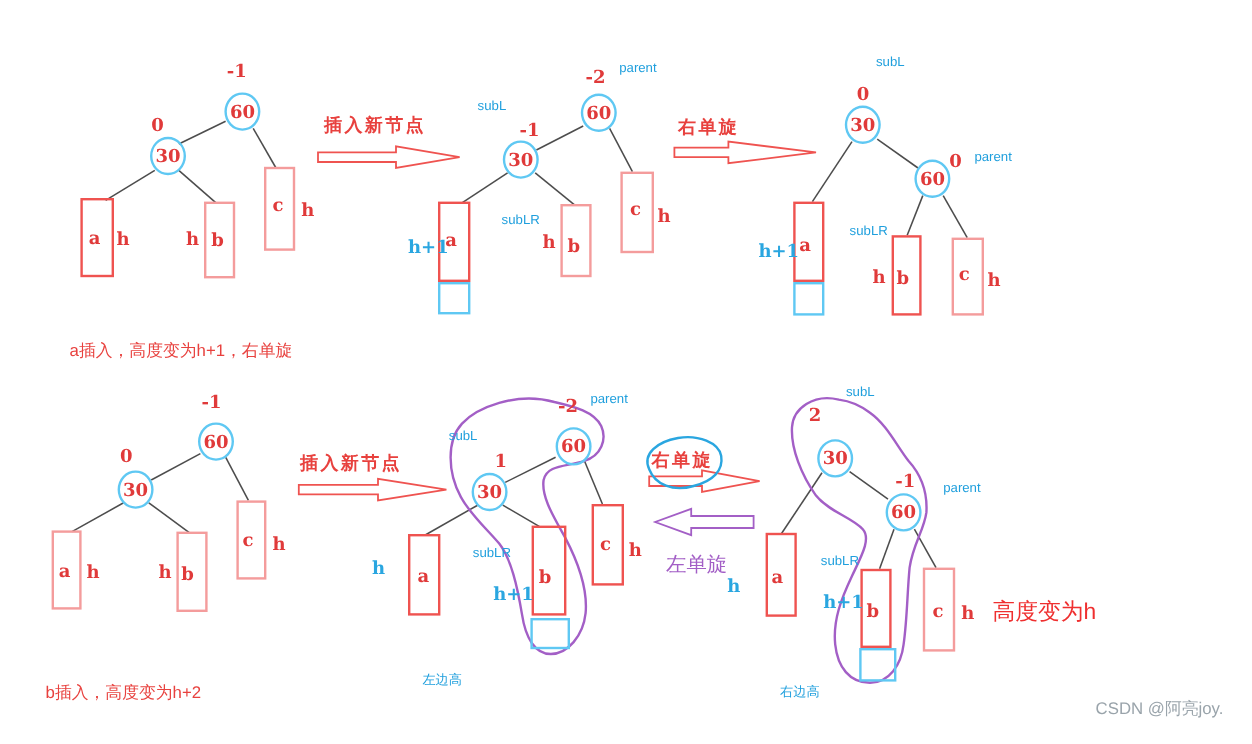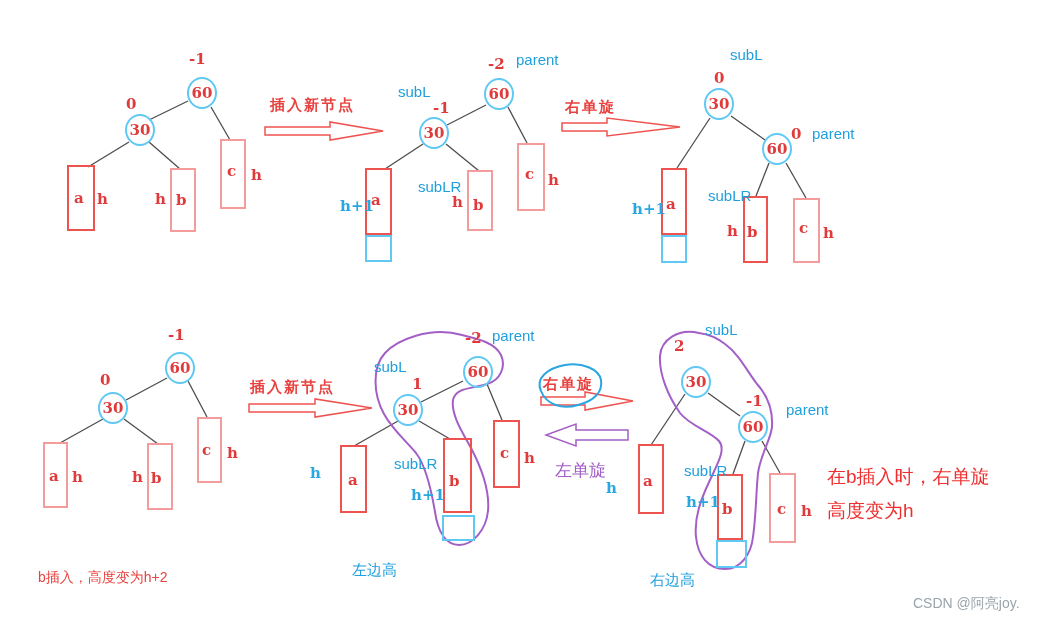--- a/index.html
+++ b/index.html
@@ -8,21 +8,21 @@
     position:relative; width:1043px; height:620px; background:#ffffff;
     overflow:hidden; font-family:"Liberation Sans",sans-serif;
   }
   svg.overlay{ position:absolute; left:0; top:0; }
   .s{ position:absolute; white-space:nowrap; line-height:1; }
   
   .rs{ color:#e03a3a; font-family:"DejaVu Serif",serif; font-weight:bold; font-size:15px; }
   
   .bsf{ color:#2aa6e0; font-family:"DejaVu Serif",serif; font-weight:bold; font-size:15px; }
   
-  .bl{ color:#1f9fdd; font-size:15px; }
+  .bl{ color:#1f9fdd; font-size:11px; }
   
   .rc{ color:#e8413e; font-weight:bold; font-size:15px; letter-spacing:2px; }
   .cap{ color:#e8413e; font-size:14px; }
   .note{ color:#ef2f2f; font-size:19px; }
   .pu{ color:#a35fc6; font-size:17px; }
   .wm{ color:#9aa4ab; font-size:14px; }
   .node{
     position:absolute; width:30px; height:32px; border:2px solid #5fc8f3;
     border-radius:50%; display:flex; align-items:center; justify-content:center;
     color:#e03a3a; font-family:"DejaVu Serif",serif; font-weight:bold; font-size:15px;
@@ -155,20 +155,21 @@
   <div class="rect" style="left:743px;top:196px;width:25px;height:67px"></div>
   <div class="rect lt" style="left:793px;top:198px;width:27px;height:65px"></div>
   <span class="s bsf" style="left:632px;top:202px">h+1</span>
   <span class="s rs" style="left:666px;top:197px">a</span>
   <span class="s bl" style="left:708px;top:188px">subLR</span>
   <span class="s rs" style="left:727px;top:224px">h</span>
   <span class="s rs" style="left:747px;top:225px">b</span>
   <span class="s rs" style="left:799px;top:221px">c</span>
   <span class="s rs" style="left:823px;top:226px">h</span>
 
+  <span class="s cap" style="left:58px;top:285px">a插入，高度变为h+1，右单旋</span>
 
   <span class="s rs" style="left:168px;top:328px">-1</span>
   <div class="node" style="left:165px;top:352px">
       <span>60</span>
     </div>
   <span class="s rs" style="left:100px;top:373px">0</span>
   <div class="node" style="left:98px;top:392px">
       <span>30</span>
     </div>
   <div class="rect lt" style="left:43px;top:442px;width:25px;height:66px"></div>
@@ -228,18 +229,17 @@
   <span class="s rs" style="left:643px;top:474px">a</span>
   <span class="s bl" style="left:684px;top:463px">subLR</span>
   <span class="s bsf" style="left:686px;top:495px">h+1</span>
   <span class="s rs" style="left:722px;top:502px">b</span>
   <span class="s rs" style="left:777px;top:502px">c</span>
   <span class="s rs" style="left:801px;top:504px">h</span>
   <span class="s bl" style="left:650px;top:572px">右边高</span>
 
   <span class="s cap" style="left:38px;top:570px">b插入，高度变为h+2</span>
 
-  <span class="s note" style="left:827px;top:467px">在b插入时，右单旋</span>
   <span class="s note" style="left:827px;top:501px">高度变为h</span>
 
-  <span class="s wm" style="left:913px;top:596px">CSDN @阿亮joy.</span>
+  <span class="s wm" style="left:913px;top:583px">CSDN @阿亮joy.</span>
 
 </div>
 
 </body></html>

